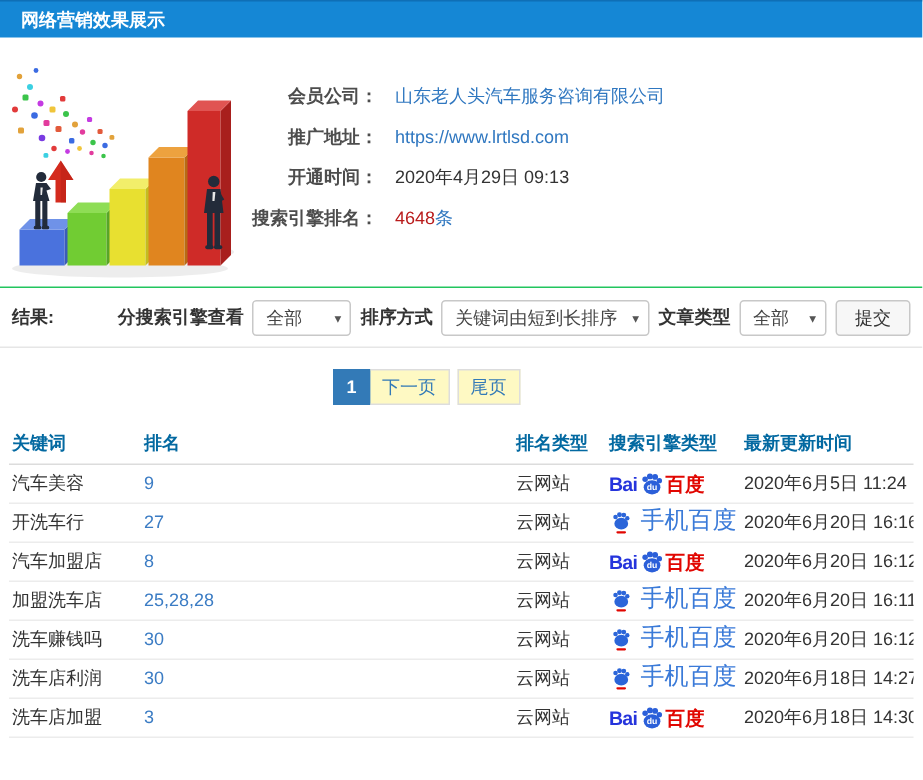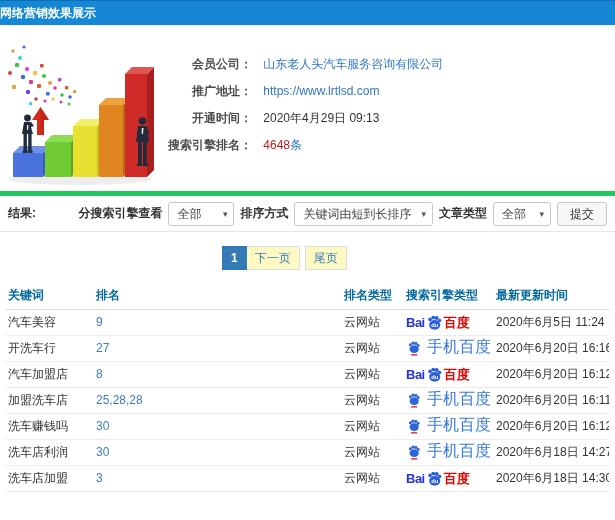--- a/index.html
+++ b/index.html
@@ -5,37 +5,37 @@
   * { margin:0; padding:0; box-sizing:border-box; }
   html,body { background:#fff; }
   body {
     width:615px; height:520px; overflow:hidden; position:relative;
     font-family:"Liberation Sans","DejaVu Sans",sans-serif;
     font-size:12px; color:#333;
   }
   
   .topbar {
     height:25px; background:#1587d5; border-top:1px solid #0f6fb6;
-    color:#fff; line-height:24px; 
+    color:#fff; line-height:24px; padding-left:14px;
     font-weight:bold; font-size:12px;
   }
   
   .info-section { position:relative; height:166px; }
   .clipart { position:absolute; left:0; top:4px; width:168px; height:160px; }
   .info-rows { margin-left:160px; padding-top:26px; }
   .info-row { height:27px; line-height:27px; white-space:nowrap; }
   .info-label { display:inline-block; width:92px; text-align:right; font-weight:bold; color:#4d4d4d; }
   .info-value { margin-left:8px; }
   .v-link { color:#2f77c0; text-decoration:none; }
   .v-plain { color:#333; }
   .v-count { color:#b91c1c; }
   .v-unit { color:#2f77c0; }
   
   .filter-bar {
-    border-top:5px solid #22c55e; border-bottom:1px solid #e6e6e6;
+    border-top:1px solid #22c55e; border-bottom:1px solid #e6e6e6;
     height:41px; display:flex; align-items:center; padding:0 8px;
   }
   .result-label { font-weight:bold; color:#333; }
   .filter-controls { margin-left:auto; display:flex; align-items:center; gap:6px; }
   .filter-label { font-weight:bold; color:#333; }
   .select-box {
     border:1px solid #c8c8c8; border-radius:3px; background:#fff;
     height:24px; line-height:22px; padding:0 6px 0 8px; color:#444;
     display:inline-flex; align-items:center; cursor:pointer; white-space:nowrap;
   }

